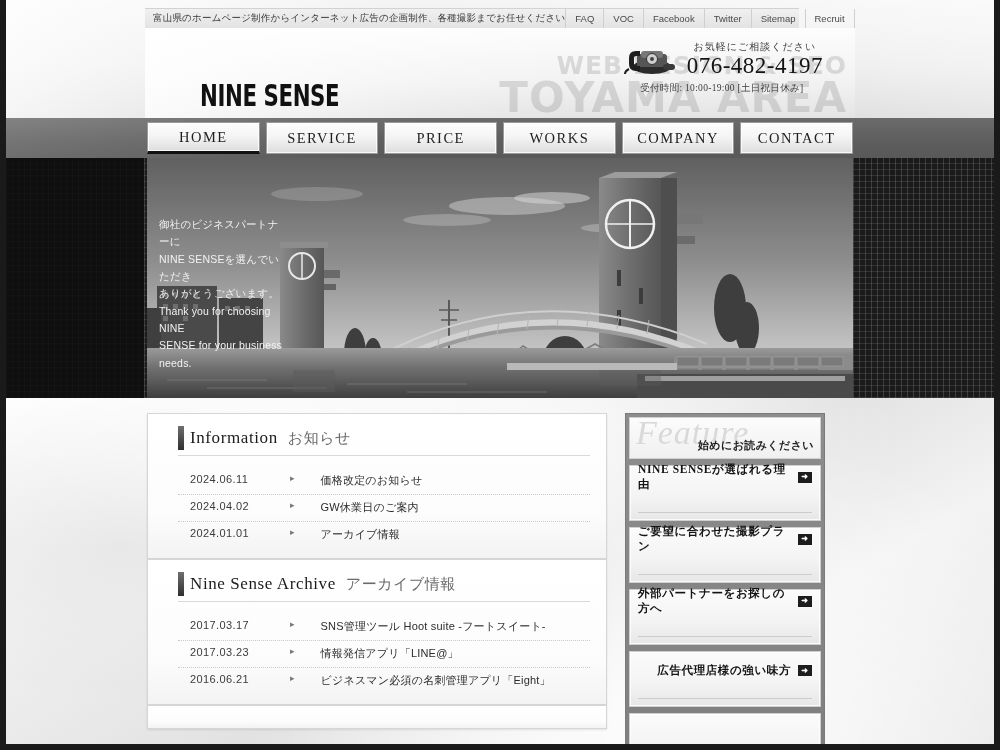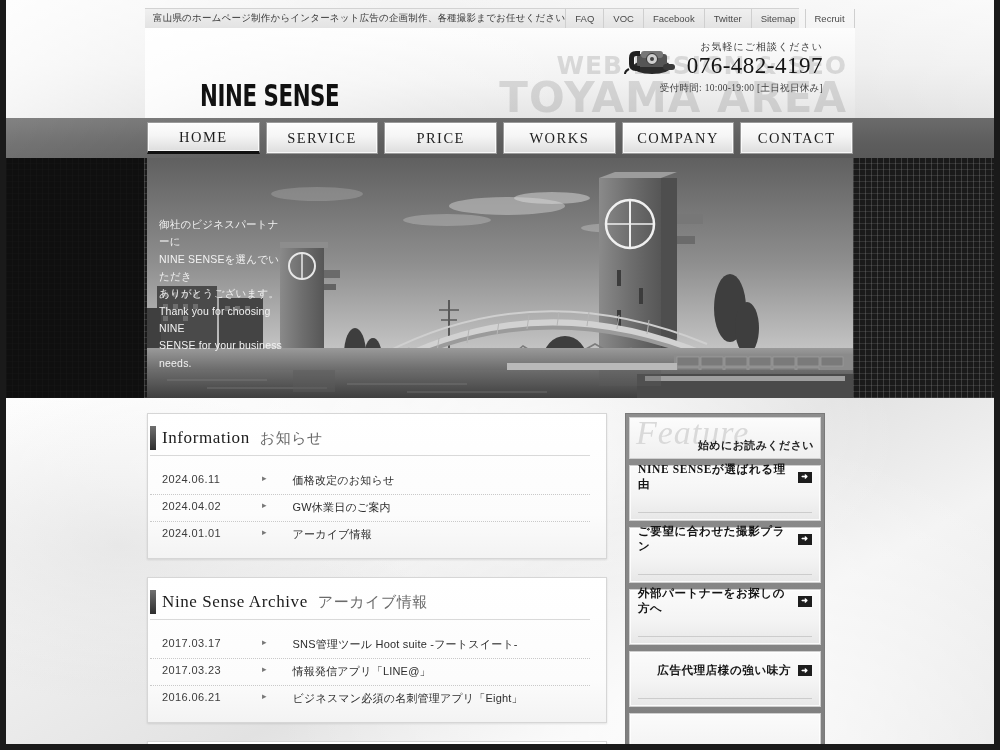--- a/index.html
+++ b/index.html
@@ -83,21 +83,21 @@
     background:
       linear-gradient(110deg, rgba(255,255,255,.9) 0%, rgba(255,255,255,.2) 42%, rgba(255,255,255,0) 60%),
       linear-gradient(180deg, #fdfdfd 0%, #f2f2f2 60%, #e4e4e4 100%);
   }
   .logo {
     position: absolute; left: 55px; top: 50px;
     font-family: "DejaVu Sans", sans-serif;
     font-weight: 700; font-size: 26px; letter-spacing: -0.5px;
     color: #111; transform: scaleX(.82) scaleY(1.18); transform-origin: left top;
   }
-  .contact-block { position: absolute; right: 32px; top: 12px; text-align: right; }
+  .contact-block { position: absolute; right: 32px; top: 12px; text-align: center; }
   .contact-row { display: flex; align-items: center; justify-content: flex-end; gap: 8px; }
   .phone-icon { width: 58px; height: 34px; flex: none; }
   .contact-lead { font-size: 10px; color: #3d3d3d; letter-spacing: 1px; line-height: 1.4; }
   .contact-tel {
     font-family: "Liberation Serif", serif;
     font-size: 23px; color: #141414; line-height: 1.05; letter-spacing: .5px;
   }
   .contact-hours {
     font-size: 9.5px; color: #3d3d3d; margin-top: 4px; letter-spacing: .3px;
     font-family: "Liberation Serif", serif;
@@ -165,22 +165,21 @@
     position: absolute; left: 147px; top: 398px; width: 706px; height: 352px;
     display: flex; gap: 18px; padding: 15px 0 0 0;
   }
   .col-main { width: 460px; flex: none; }
   .col-side { width: 200px; flex: none; }
 
   .panel {
     background: linear-gradient(180deg,#ffffff 0%, #fcfcfc 70%, #f3f3f3 100%);
     border: 1px solid #d6d6d6;
     box-shadow: 0 1px 2px rgba(0,0,0,.10);
-    margin-bottom: 18px;
-    padding: 12px 16px 10px 2px;
+    padding: 12px 16px 10px 30px;
   }
   .panel-head {
     display: flex; align-items: baseline; gap: 10px;
     border-bottom: 1px solid #d9d9d9;
     padding: 2px 0 7px 12px; position: relative; margin-bottom: 12px;
   }
   .panel-head::before {
     content: ""; position: absolute; left: 0; top: 0; width: 6px; height: 24px;
     background: linear-gradient(180deg,#6f6f6f,#2e2e2e);
   }

